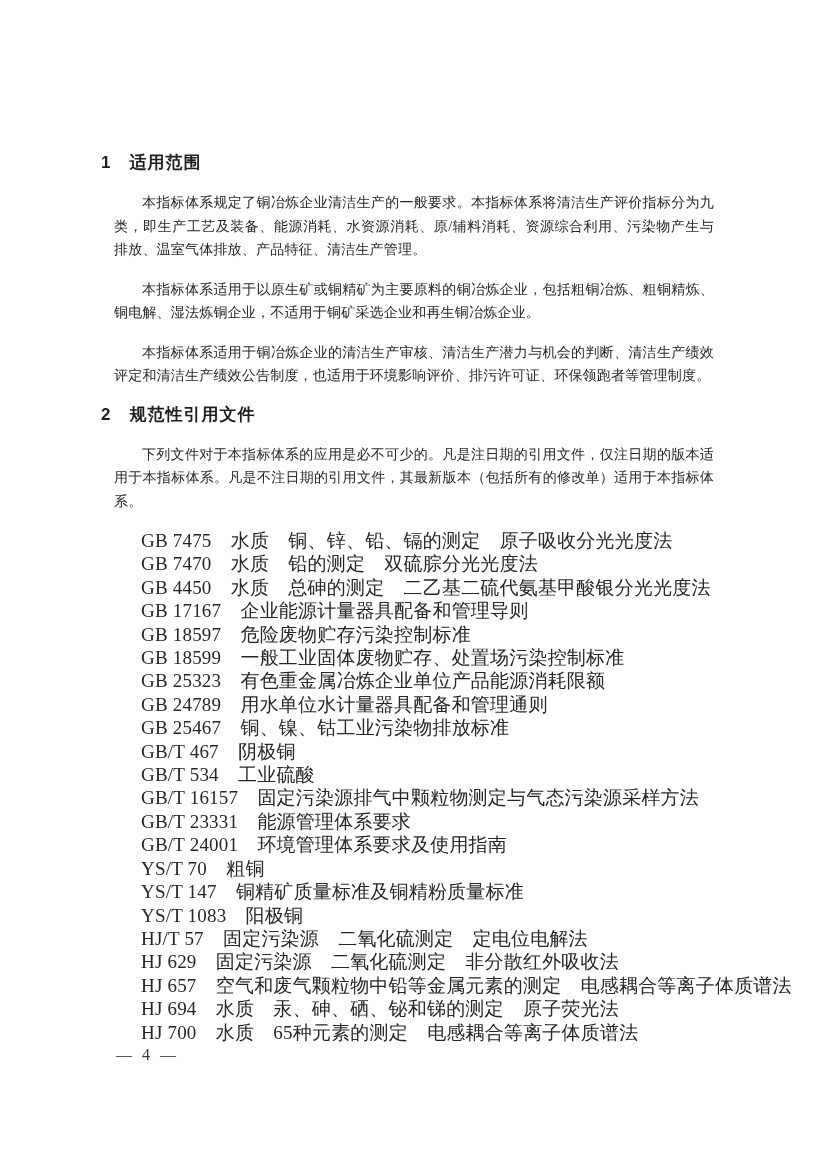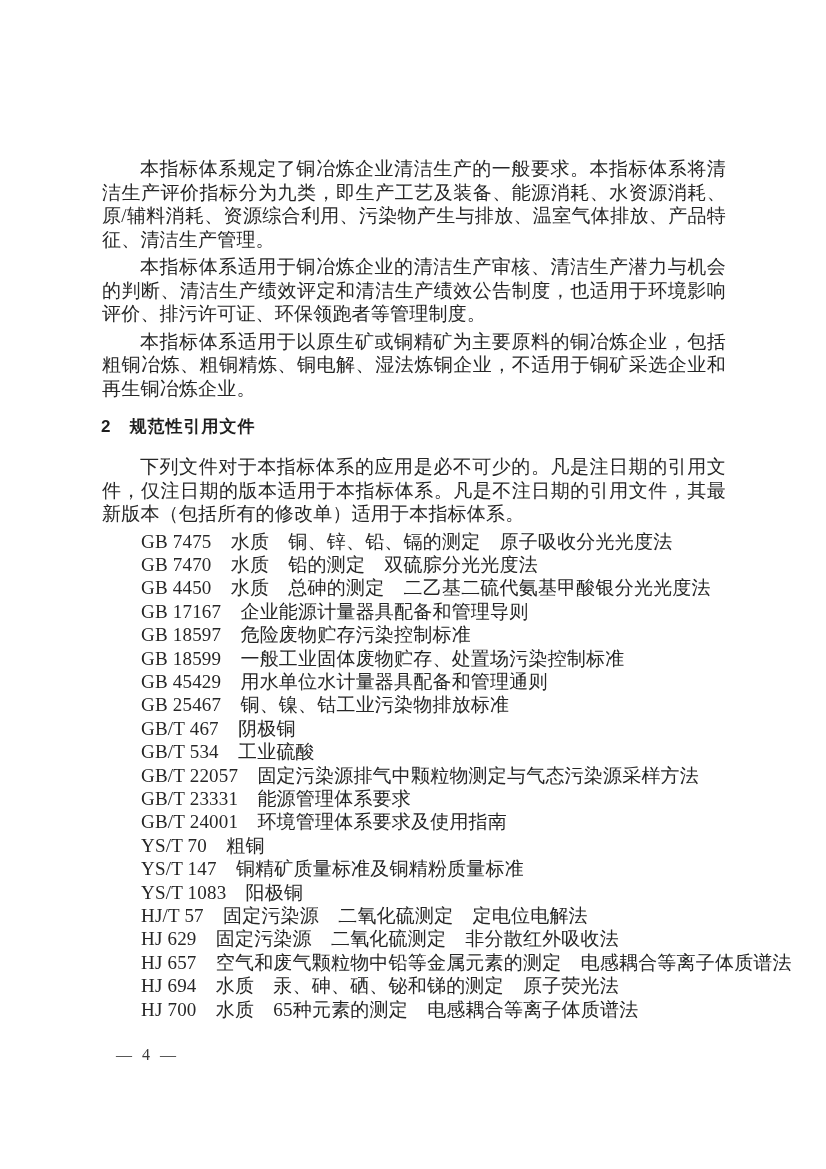--- a/index.html
+++ b/index.html
@@ -22,22 +22,22 @@
     font-family: "Liberation Sans", "DejaVu Sans", sans-serif;
     font-weight: bold;
     font-size: 17px;
     line-height: 20px;
     letter-spacing: 1px;
     color: #1e1e1e;
     margin: 0 0 18px 3px;
   }
   .sec-heading.second { margin-top: 17px; }
   .body-para {
-    margin: 4px;
-    font-size: 19px;
+    margin: 16px;
+    font-size: 14px;
     line-height: 23.5px;
     text-align: justify;
     text-indent: 2em;
     letter-spacing: 0.2px;
     color: #262626;
   }
   .ref-list { margin: 0; padding: 0; }
   .ref-item {
     font-size: 19px;
     line-height: 23.4px;
@@ -56,27 +56,28 @@
     color: #3a3a3a;
   }
 </style>
 </head>
 <body>
 
 <div class="page">
   <div class="content">
 
     <section>
+      <h2 class="sec-heading">1　适用范围</h2>
       <div>
 
           <p class="body-para">本指标体系规定了铜冶炼企业清洁生产的一般要求。本指标体系将清洁生产评价指标分为九类，即生产工艺及装备、能源消耗、水资源消耗、原/辅料消耗、资源综合利用、污染物产生与排放、温室气体排放、产品特征、清洁生产管理。</p>
 
+          <p class="body-para">本指标体系适用于以原生矿或铜精矿为主要原料的铜冶炼企业，包括粗铜冶炼、粗铜精炼、铜电解、湿法炼铜企业，不适用于铜矿采选企业和再生铜冶炼企业。</p>
+
           <p class="body-para">本指标体系适用于铜冶炼企业的清洁生产审核、清洁生产潜力与机会的判断、清洁生产绩效评定和清洁生产绩效公告制度，也适用于环境影响评价、排污许可证、环保领跑者等管理制度。</p>
-
-          <p class="body-para">本指标体系适用于以原生矿或铜精矿为主要原料的铜冶炼企业，包括粗铜冶炼、粗铜精炼、铜电解、湿法炼铜企业，不适用于铜矿采选企业和再生铜冶炼企业。</p>
         </div>
     </section>
 
     <section>
       <h2 class="sec-heading second">2　规范性引用文件</h2>
       <div>
 
           <p class="body-para">下列文件对于本指标体系的应用是必不可少的。凡是注日期的引用文件，仅注日期的版本适用于本指标体系。凡是不注日期的引用文件，其最新版本（包括所有的修改单）适用于本指标体系。</p>
         </div>
       <div class="ref-list">
@@ -86,30 +87,31 @@
           <div class="ref-item">GB 7470　水质　铅的测定　双硫腙分光光度法</div>
 
           <div class="ref-item">GB 4450　水质　总砷的测定　二乙基二硫代氨基甲酸银分光光度法</div>
 
           <div class="ref-item">GB 17167　企业能源计量器具配备和管理导则</div>
 
           <div class="ref-item">GB 18597　危险废物贮存污染控制标准</div>
 
           <div class="ref-item">GB 18599　一般工业固体废物贮存、处置场污染控制标准</div>
 
+          <div class="ref-item">GB 25323　有色重金属冶炼企业单位产品能源消耗限额</div>
 
-          <div class="ref-item">GB 45429　用水单位水计量器具配备和管理通则</div>
+          <div class="ref-item">GB 24789　用水单位水计量器具配备和管理通则</div>
 
           <div class="ref-item">GB 25467　铜、镍、钴工业污染物排放标准</div>
 
           <div class="ref-item">GB/T 467　阴极铜</div>
 
           <div class="ref-item">GB/T 534　工业硫酸</div>
 
-          <div class="ref-item">GB/T 22057　固定污染源排气中颗粒物测定与气态污染源采样方法</div>
+          <div class="ref-item">GB/T 16157　固定污染源排气中颗粒物测定与气态污染源采样方法</div>
 
           <div class="ref-item">GB/T 23331　能源管理体系要求</div>
 
           <div class="ref-item">GB/T 24001　环境管理体系要求及使用指南</div>
 
           <div class="ref-item">YS/T 70　粗铜</div>
 
           <div class="ref-item">YS/T 147　铜精矿质量标准及铜精粉质量标准</div>
 
           <div class="ref-item">YS/T 1083　阳极铜</div>

